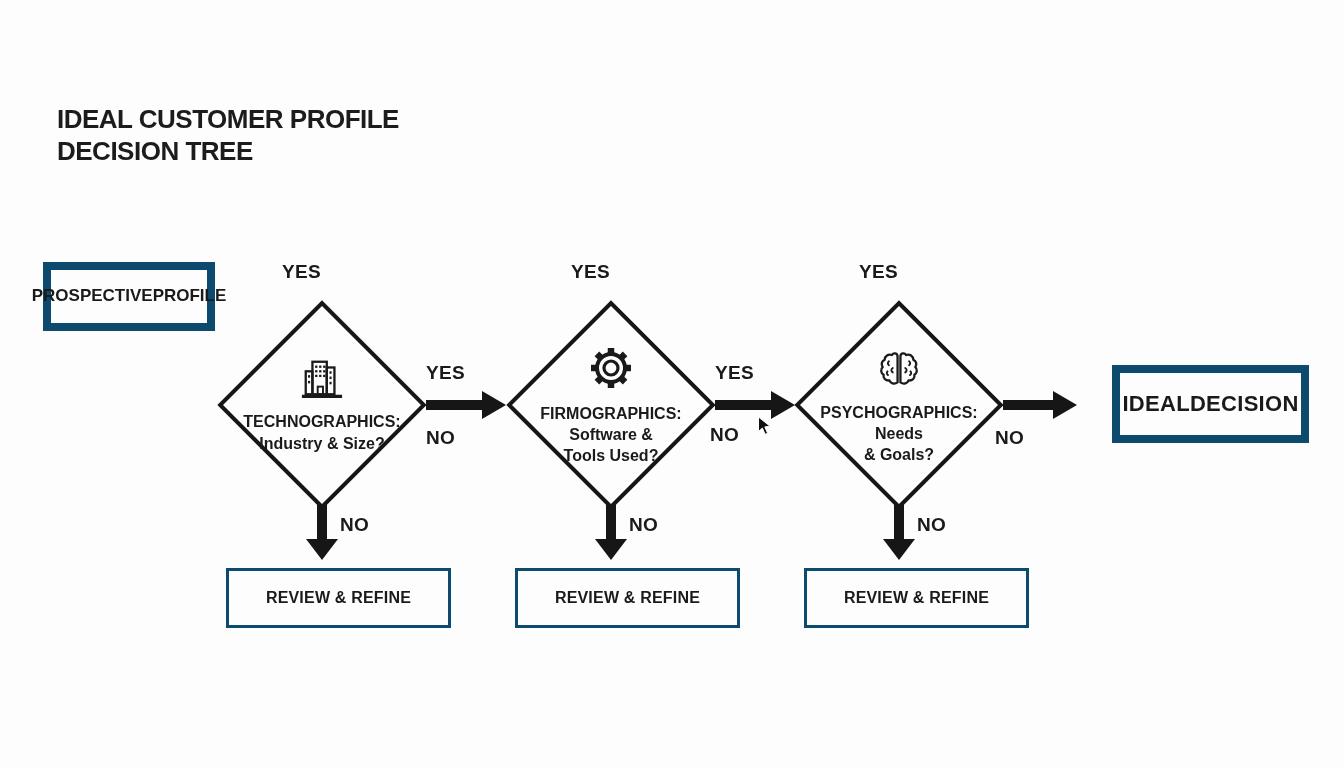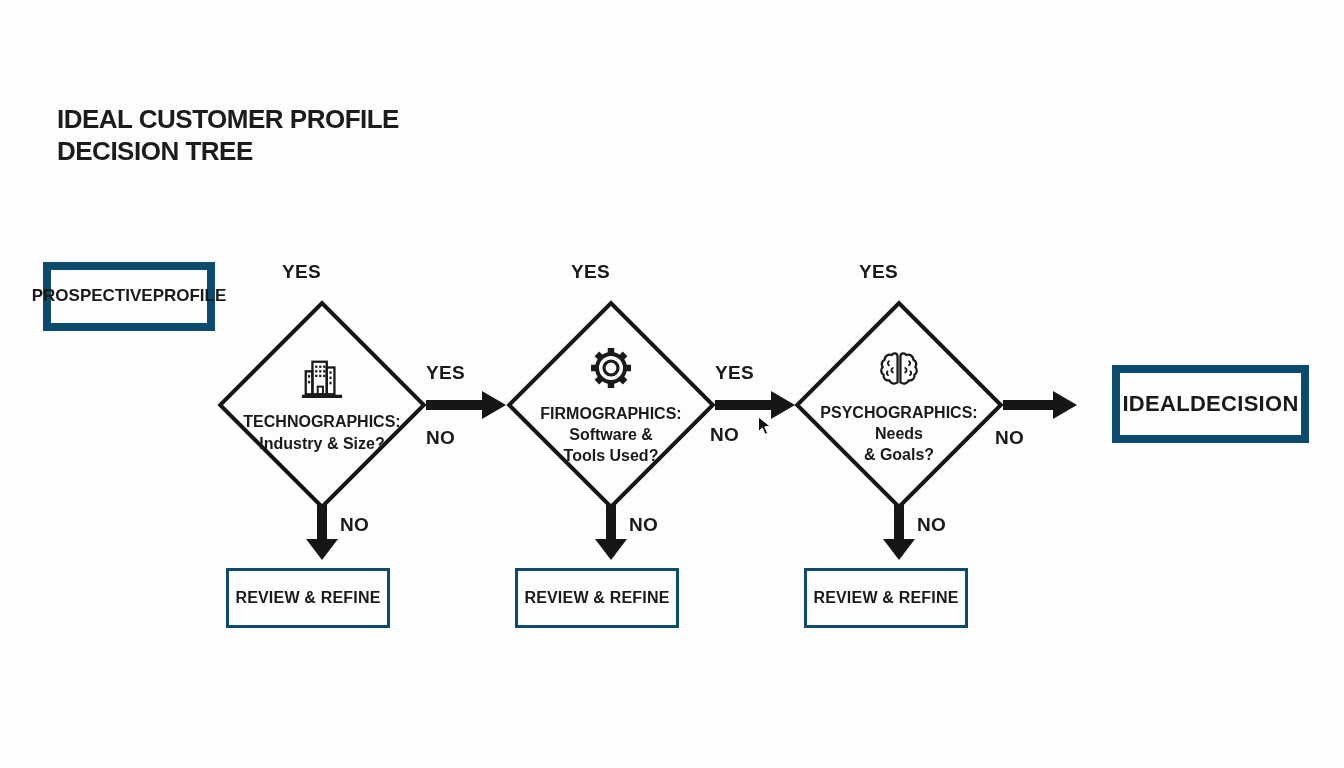--- a/index.html
+++ b/index.html
@@ -12,21 +12,21 @@
   
   .title{left:57px;top:104px;font-size:26px;font-weight:bold;line-height:1.22;letter-spacing:-0.5px;color:#1c1c1c;}
   
   .node-box{
     border:8px solid #0c4a6e;background:#fdfdfd;
     display:flex;flex-direction:row;align-items:center;justify-content:center;
     text-align:center;font-weight:bold;box-sizing:border-box;
   }
   .start-box{left:43px;top:262px;width:172px;height:69px;font-size:17px;line-height:1.3;}
   .end-box{left:1077px;top:365px;width:197px;height:78px;font-size:22px;line-height:1.27;letter-spacing:0.3px;margin-left:35px;}
-  .fail-box{top:568px;width:164px;height:60px;border-width:3px;font-size:16px;letter-spacing:0.2px;text-align:right;}
+  .fail-box{top:568px;width:225px;height:60px;border-width:3px;font-size:16px;letter-spacing:0.2px;text-align:right;}
   
   .diamond{width:210px;height:210px;top:300px;}
   .diamond-shape{position:absolute;inset:31px;background:#fdfdfd;border:4px solid #161616;transform:rotate(45deg);box-sizing:border-box;}
   .diamond-content{position:absolute;inset:12px;display:flex;flex-direction:column;align-items:center;justify-content:center;text-align:center;}
   .diamond-content .icon{margin-bottom:7px;}
   .dline{font-size:16px;font-weight:bold;line-height:1.32;}
   .dline:empty{display:none;}
   
   .lbl{font-size:19px;font-weight:bold;text-align:left;letter-spacing:0.3px;}
   .lbl:empty{display:none;}

